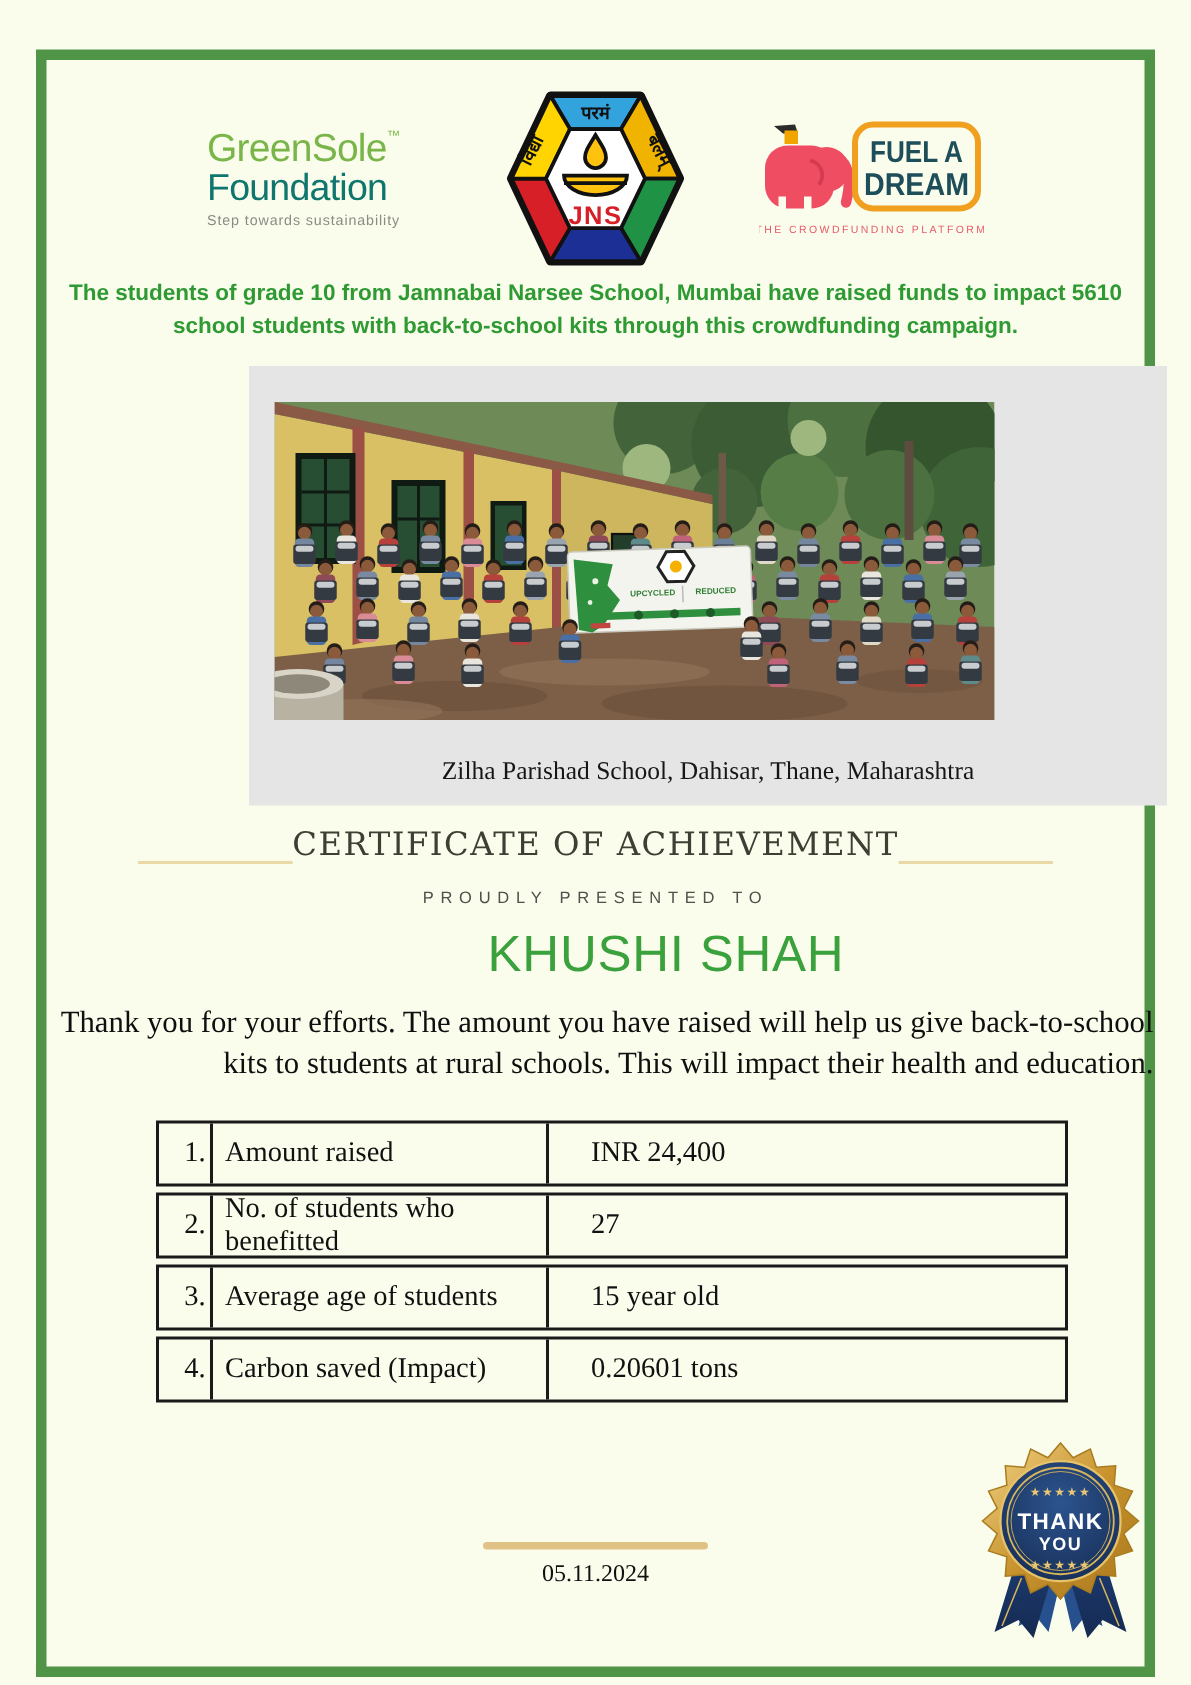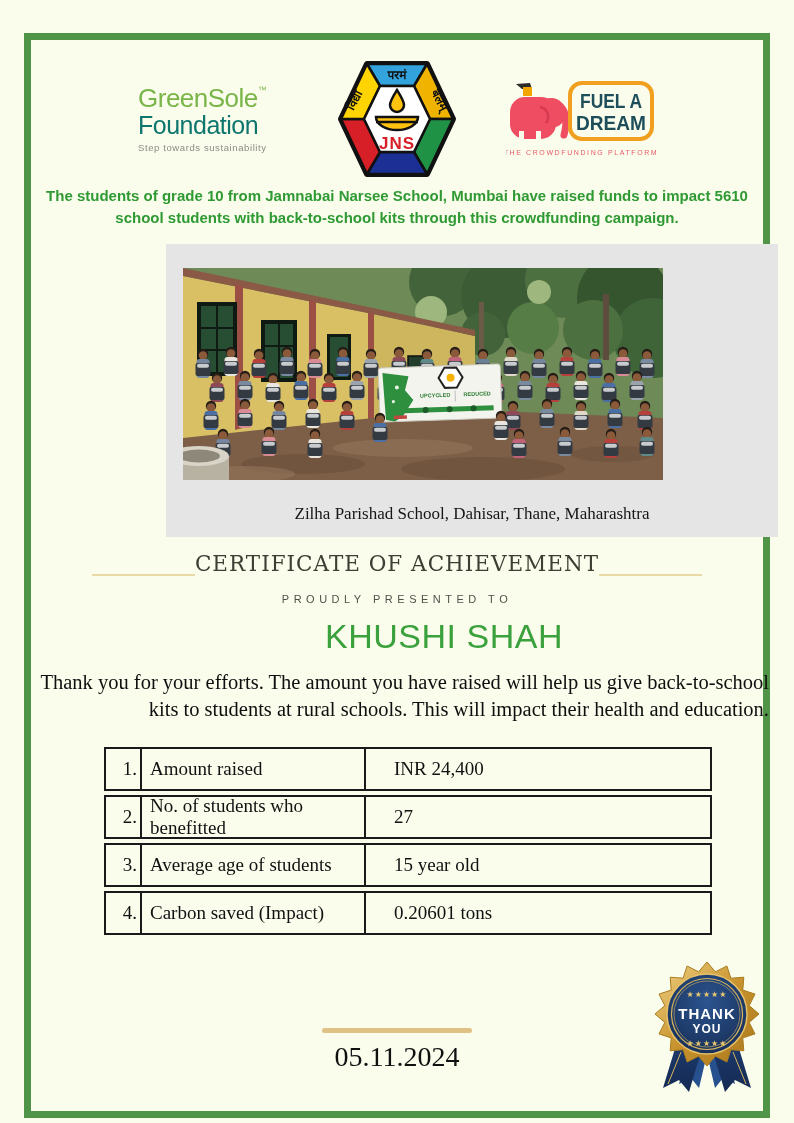--- a/index.html
+++ b/index.html
@@ -39,21 +39,21 @@
   .stats{position:absolute;left:104px;top:747px;width:608px;}
   .srow{display:flex;height:44px;border:2px solid #1a1a1a;margin-bottom:4px;box-sizing:border-box;
         font-family:"Liberation Serif",serif;font-size:19px;color:#111;}
   .c-num{width:36px;border-right:2px solid #1a1a1a;display:flex;align-items:center;justify-content:flex-end;padding-right:3px;box-sizing:border-box;}
   .c-label{width:224px;border-right:2px solid #1a1a1a;display:flex;align-items:center;padding-left:8px;box-sizing:border-box;}
   .c-value{flex:1;display:flex;align-items:center;padding-left:28px;box-sizing:border-box;}
 
   
   .date-group{position:absolute;left:0;top:1028px;width:100%;text-align:center;}
   .date-rule{width:150px;height:5px;border-radius:3px;background:#e0c287;margin:0 auto;}
-  .date-text{font-family:"Liberation Serif",serif;font-size:28px;color:#111;margin-top:8px;}
+  .date-text{font-family:"Liberation Serif",serif;font-size:16px;color:#111;margin-top:8px;}
 
   .badge{position:absolute;left:650px;top:956px;width:114px;height:140px;}
 </style>
 </head>
 <body>
 
 <div class="frame"></div>
 
 <div class="logos">
 

